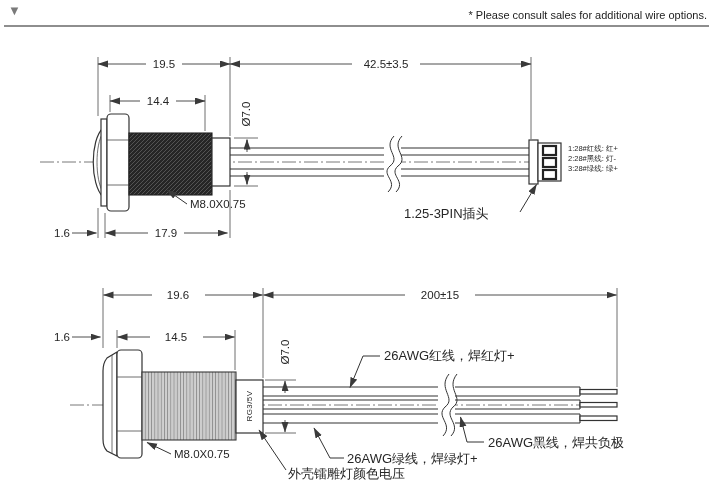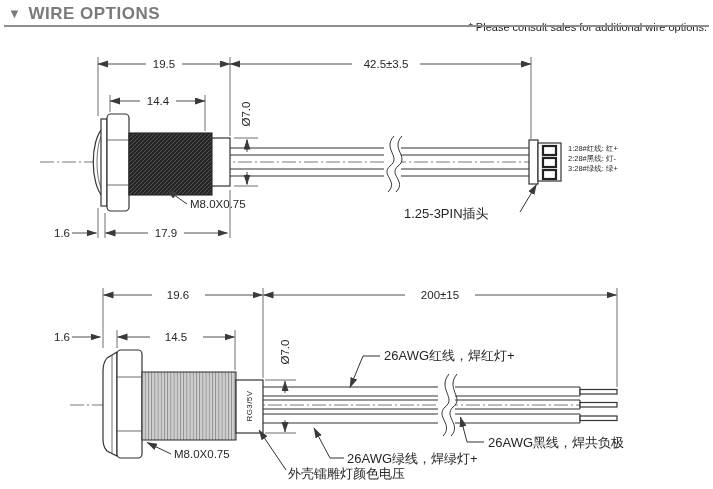--- a/index.html
+++ b/index.html
@@ -1,42 +1,41 @@
 <!DOCTYPE html>
 <html><head>
 <meta charset="utf-8">
 <style>
   html,body{margin:0;padding:0;background:#fff;}
   .page{position:relative;width:713px;height:489px;background:#ffffff;overflow:hidden;
         font-family:"Liberation Sans",sans-serif;}
   .hdr{position:absolute;left:8px;top:4px;display:flex;align-items:baseline;gap:7px;
        color:#7a7a7a;font-weight:bold;font-size:17px;letter-spacing:.5px;}
   .hdr .tri{font-size:13px;position:relative;top:-1px;}
-  .note{position:absolute;right:6px;top:21px;font-size:11px;color:#1c1c1c;}
+  .note{position:absolute;right:6px;top:9px;font-size:11px;color:#1c1c1c;}
   .rule{position:absolute;left:4px;right:4px;top:25px;height:2px;background:#8e8e8e;}
   svg{position:absolute;left:0;top:0;}
   .dimtxt{font-size:11.5px;fill:#262626;}
   .cntxt{font-size:13px;fill:#262626;}
   .pintxt{font-size:7.5px;fill:#262626;}
   .marktxt{font-size:8px;fill:#262626;letter-spacing:.4px;}
   .dline{stroke:#3a3a3a;stroke-width:.9;fill:none;}
   .eline{stroke:#4a4a4a;stroke-width:.8;fill:none;}
   .body{stroke:#333;stroke-width:1.2;fill:#fff;}
   .wire{stroke:#333;stroke-width:1.1;fill:none;}
   .lead{stroke:#333;stroke-width:1;fill:none;}
   .center{stroke:#555;stroke-width:.8;fill:none;stroke-dasharray:14 3 2 3;}
 </style>
 </head>
 <body>
 
 <div class="page">
 
   <div class="hdr">
     <span class="tri">▼</span>
-    <span>WIRE OPTIONS</span>
   </div>
   <div class="note">* Please consult sales for additional wire options.</div>
   <div class="rule"></div>
 
   <svg width="713" height="489" viewBox="0 0 713 489">
     <defs>
       <marker id="arr" markerUnits="userSpaceOnUse" markerWidth="11" markerHeight="8" refX="10" refY="3.5" orient="auto">
         <path d="M0,0 L10.5,3.5 L0,7 Z" fill="#3a3a3a"></path>
       </marker>
       <pattern id="pThreadDark" width="4" height="4" patternUnits="userSpaceOnUse">

